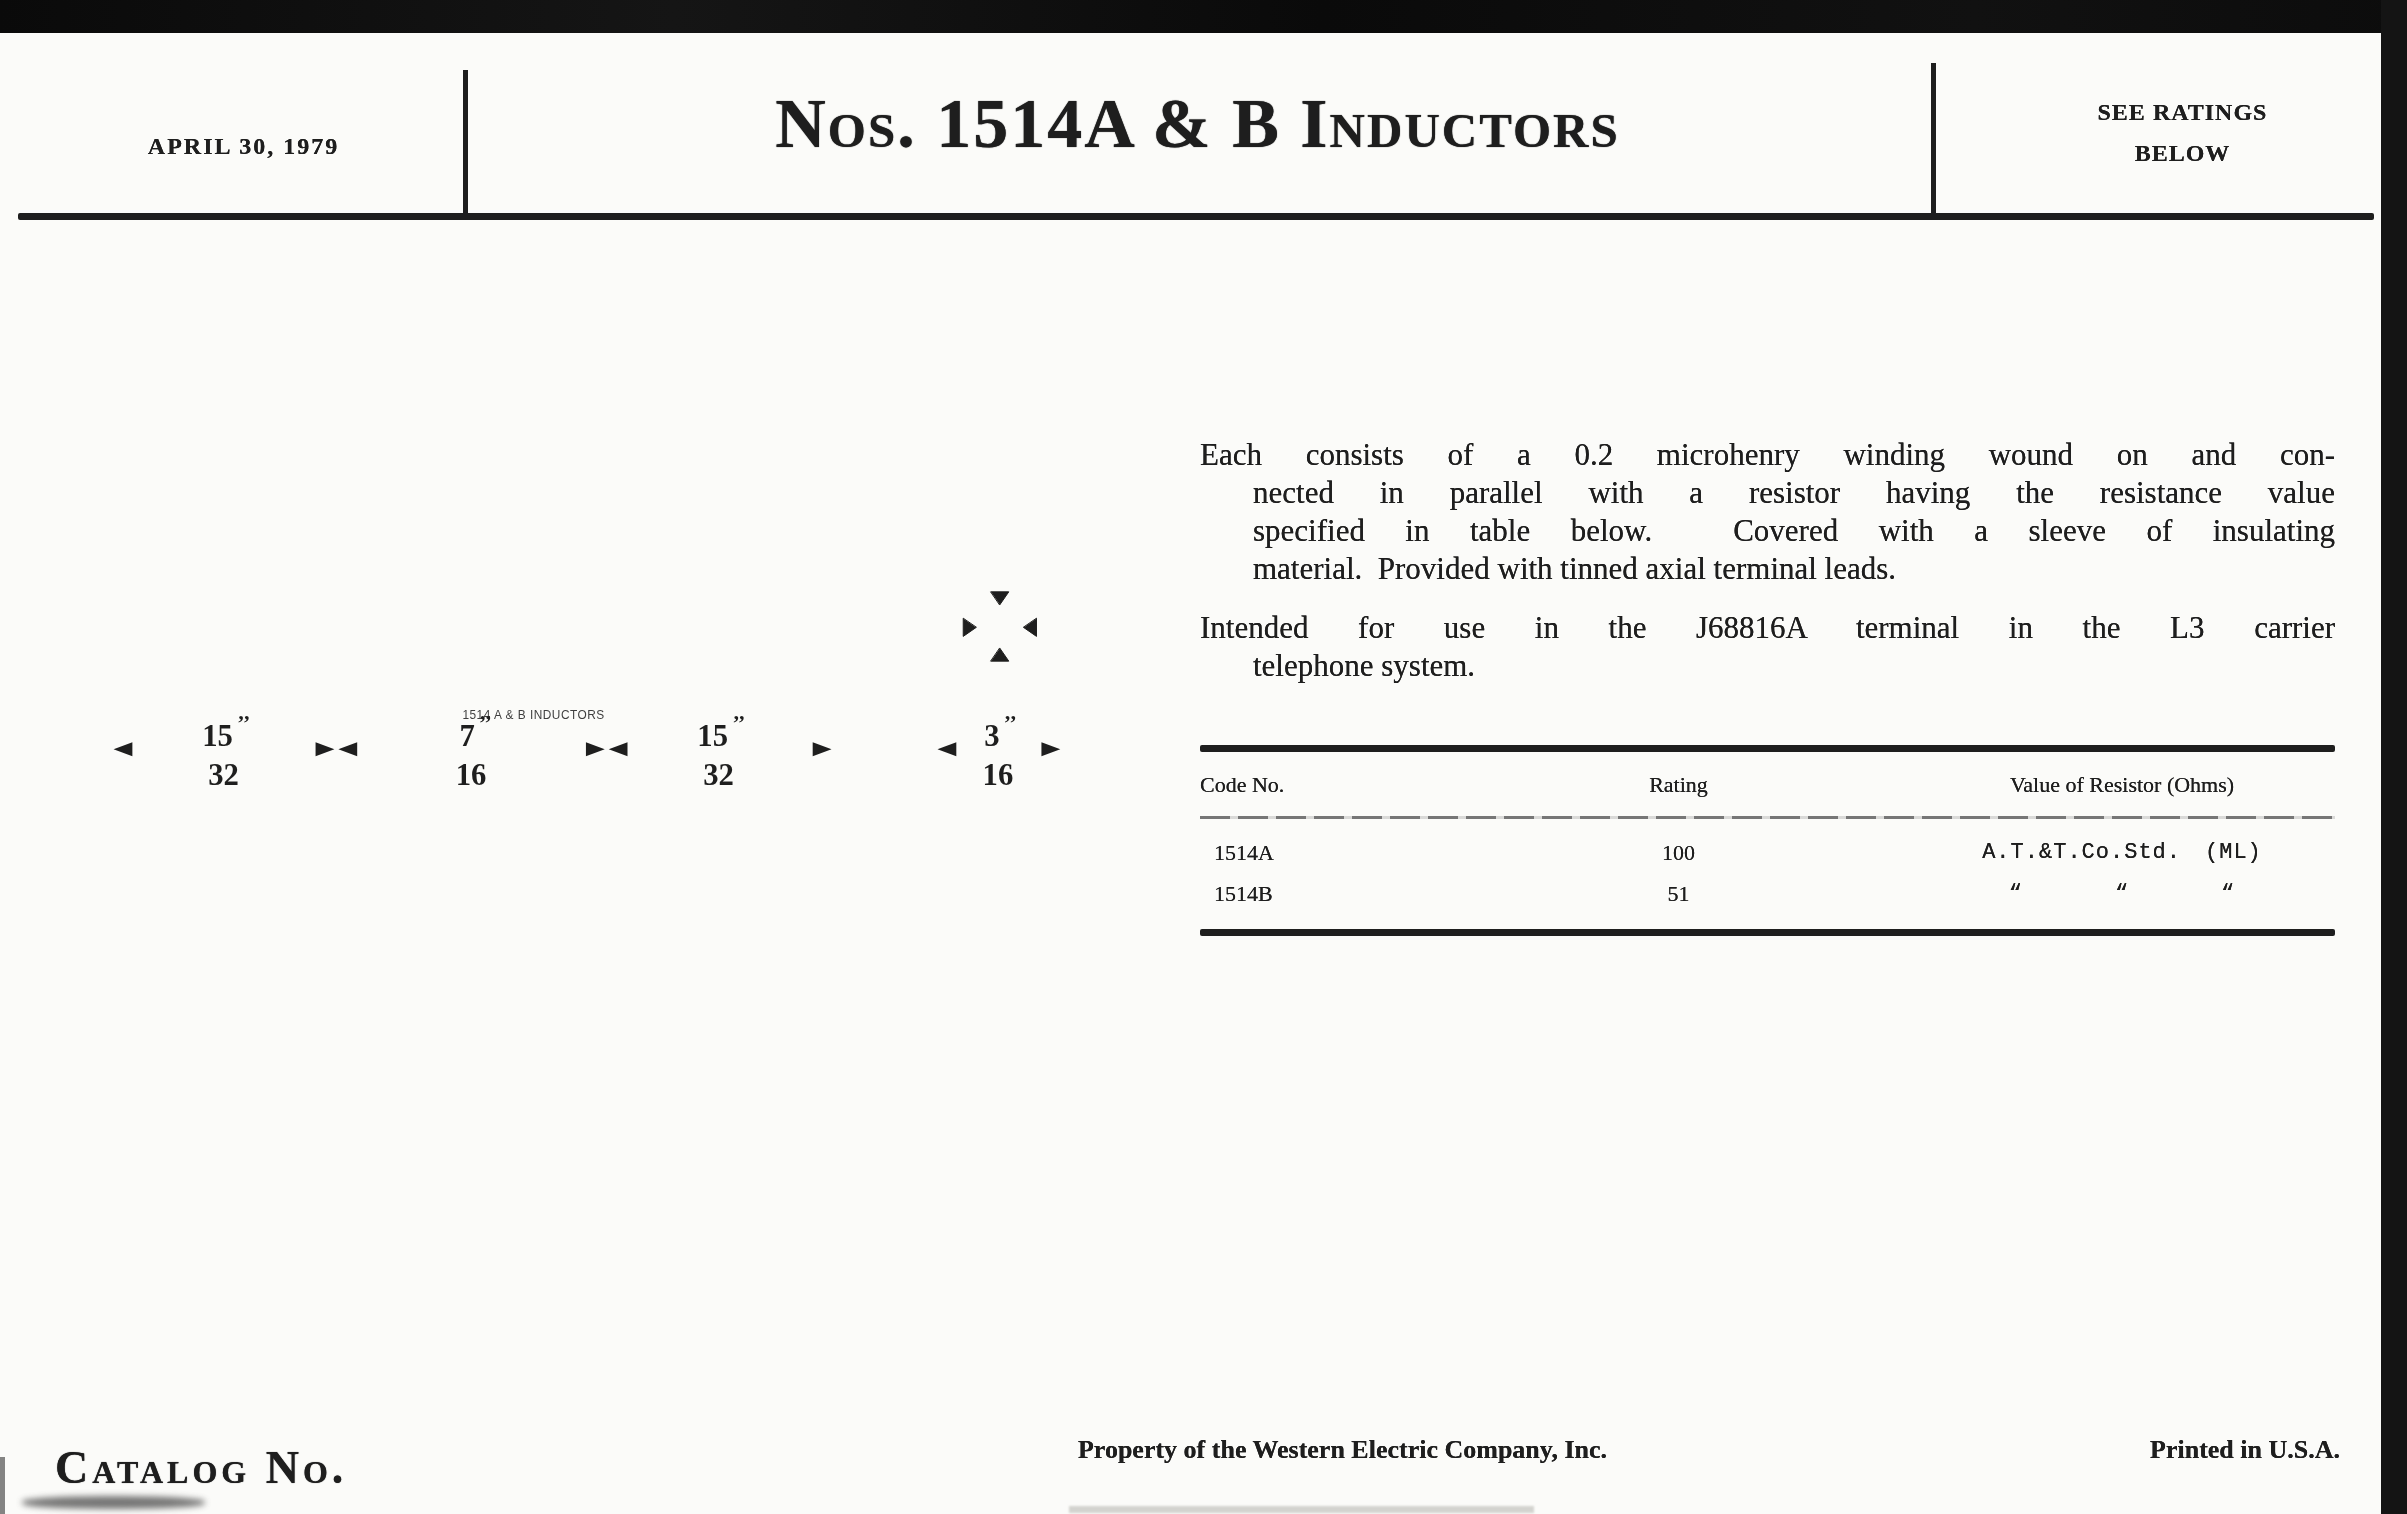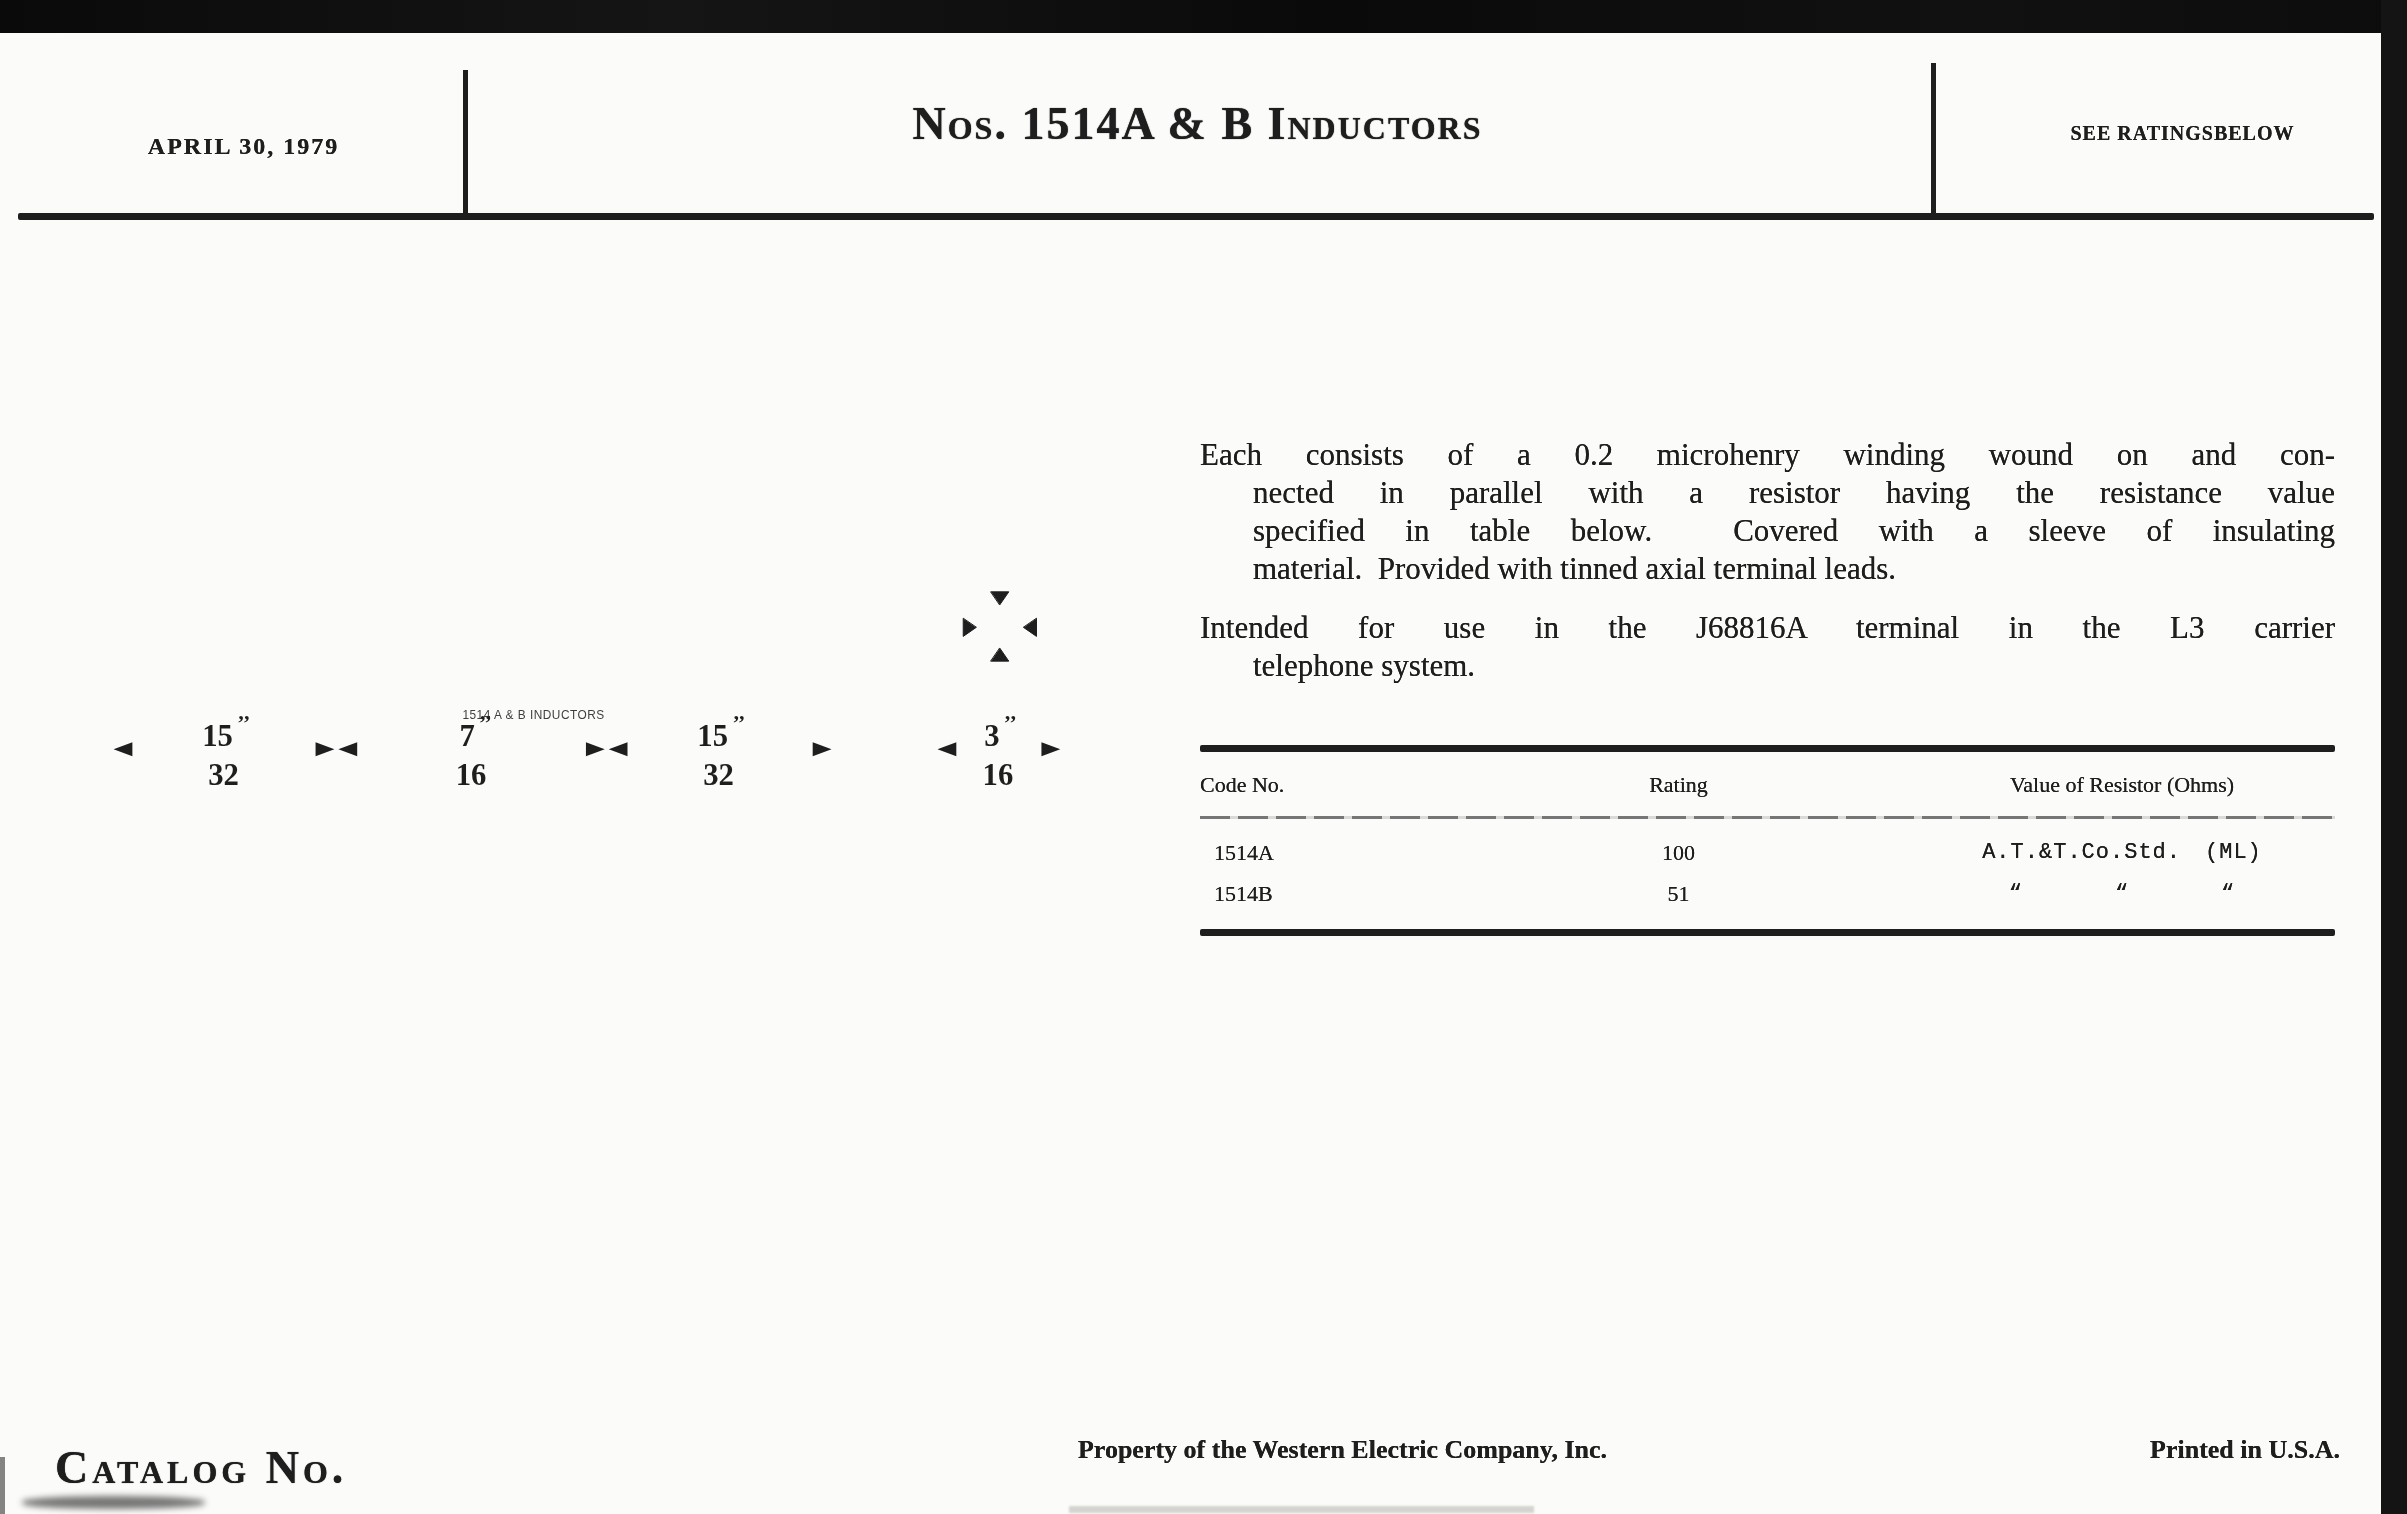--- a/index.html
+++ b/index.html
@@ -18,24 +18,24 @@
 
   
   .hdr-rule{position:absolute;left:18px;top:180px;width:2356px;height:7px;background:var(--ink);border-radius:2px;}
   .hdr-divider{position:absolute;width:5px;background:var(--ink);}
   .div1{left:463px;top:37px;height:145px;}
   .div2{left:1931px;top:30px;height:151px;}
   .hdr-date{position:absolute;left:0;top:0;width:465px;height:180px;display:flex;align-items:center;justify-content:center;
     padding-top:46px;padding-left:22px;font-weight:bold;font-size:24px;letter-spacing:2px;
     text-shadow:0 0 0.6px currentColor;}
   .hdr-title{position:absolute;left:465px;top:0;width:1465px;height:180px;display:flex;align-items:center;justify-content:center;
-    padding-top:1px;font-weight:bold;font-size:46px;font-variant:small-caps;letter-spacing:2px;
+    padding-top:1px;font-weight:bold;font-size:70px;font-variant:small-caps;letter-spacing:2px;
     text-shadow:0 0 1px currentColor;}
-  .hdr-ratings{position:absolute;left:1931px;top:0;width:450px;height:180px;display:flex;flex-direction:row;align-items:center;justify-content:center;
-    padding-top:20px;padding-left:53px;font-weight:bold;font-size:20px;line-height:41px;letter-spacing:1px;
+  .hdr-ratings{position:absolute;left:1931px;top:0;width:450px;height:180px;display:flex;flex-direction:column;align-items:center;justify-content:center;
+    padding-top:20px;padding-left:53px;font-weight:bold;font-size:24px;line-height:41px;letter-spacing:1px;
     text-shadow:0 0 0.6px currentColor;}
 
   
   .drawing{position:absolute;left:69px;top:527px;width:1020px;height:233px;}
   .drawing svg{width:100%;height:100%;}
   .drawing [stroke]{stroke:var(--ink);}
   .drawing text{fill:var(--ink);font-family:"Liberation Serif",serif;font-weight:bold;}
   .stamp{font-family:"Liberation Sans",sans-serif !important;font-weight:normal !important;fill:#3f3f3f !important;letter-spacing:.5px;}
 
   

